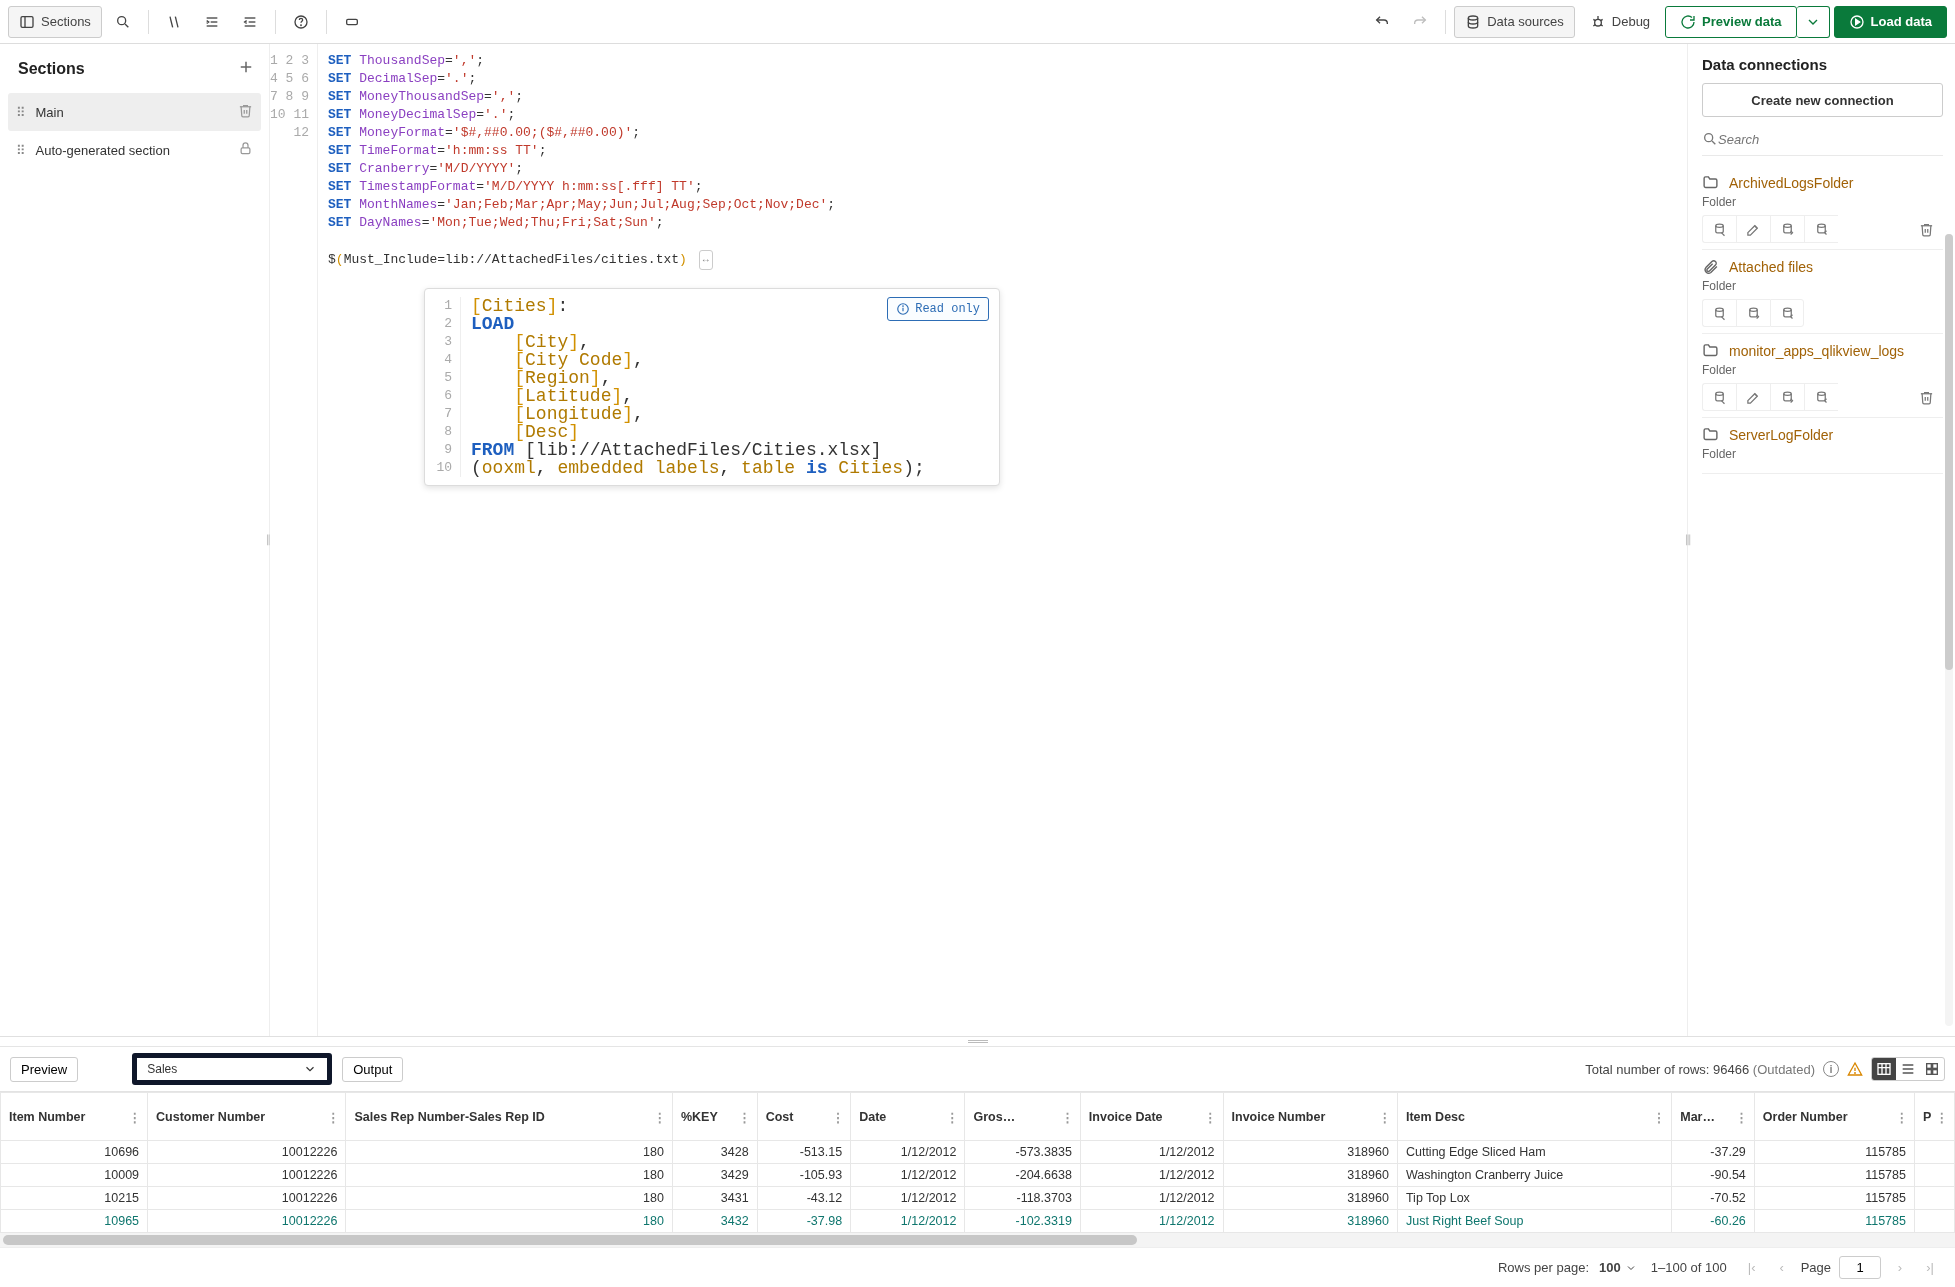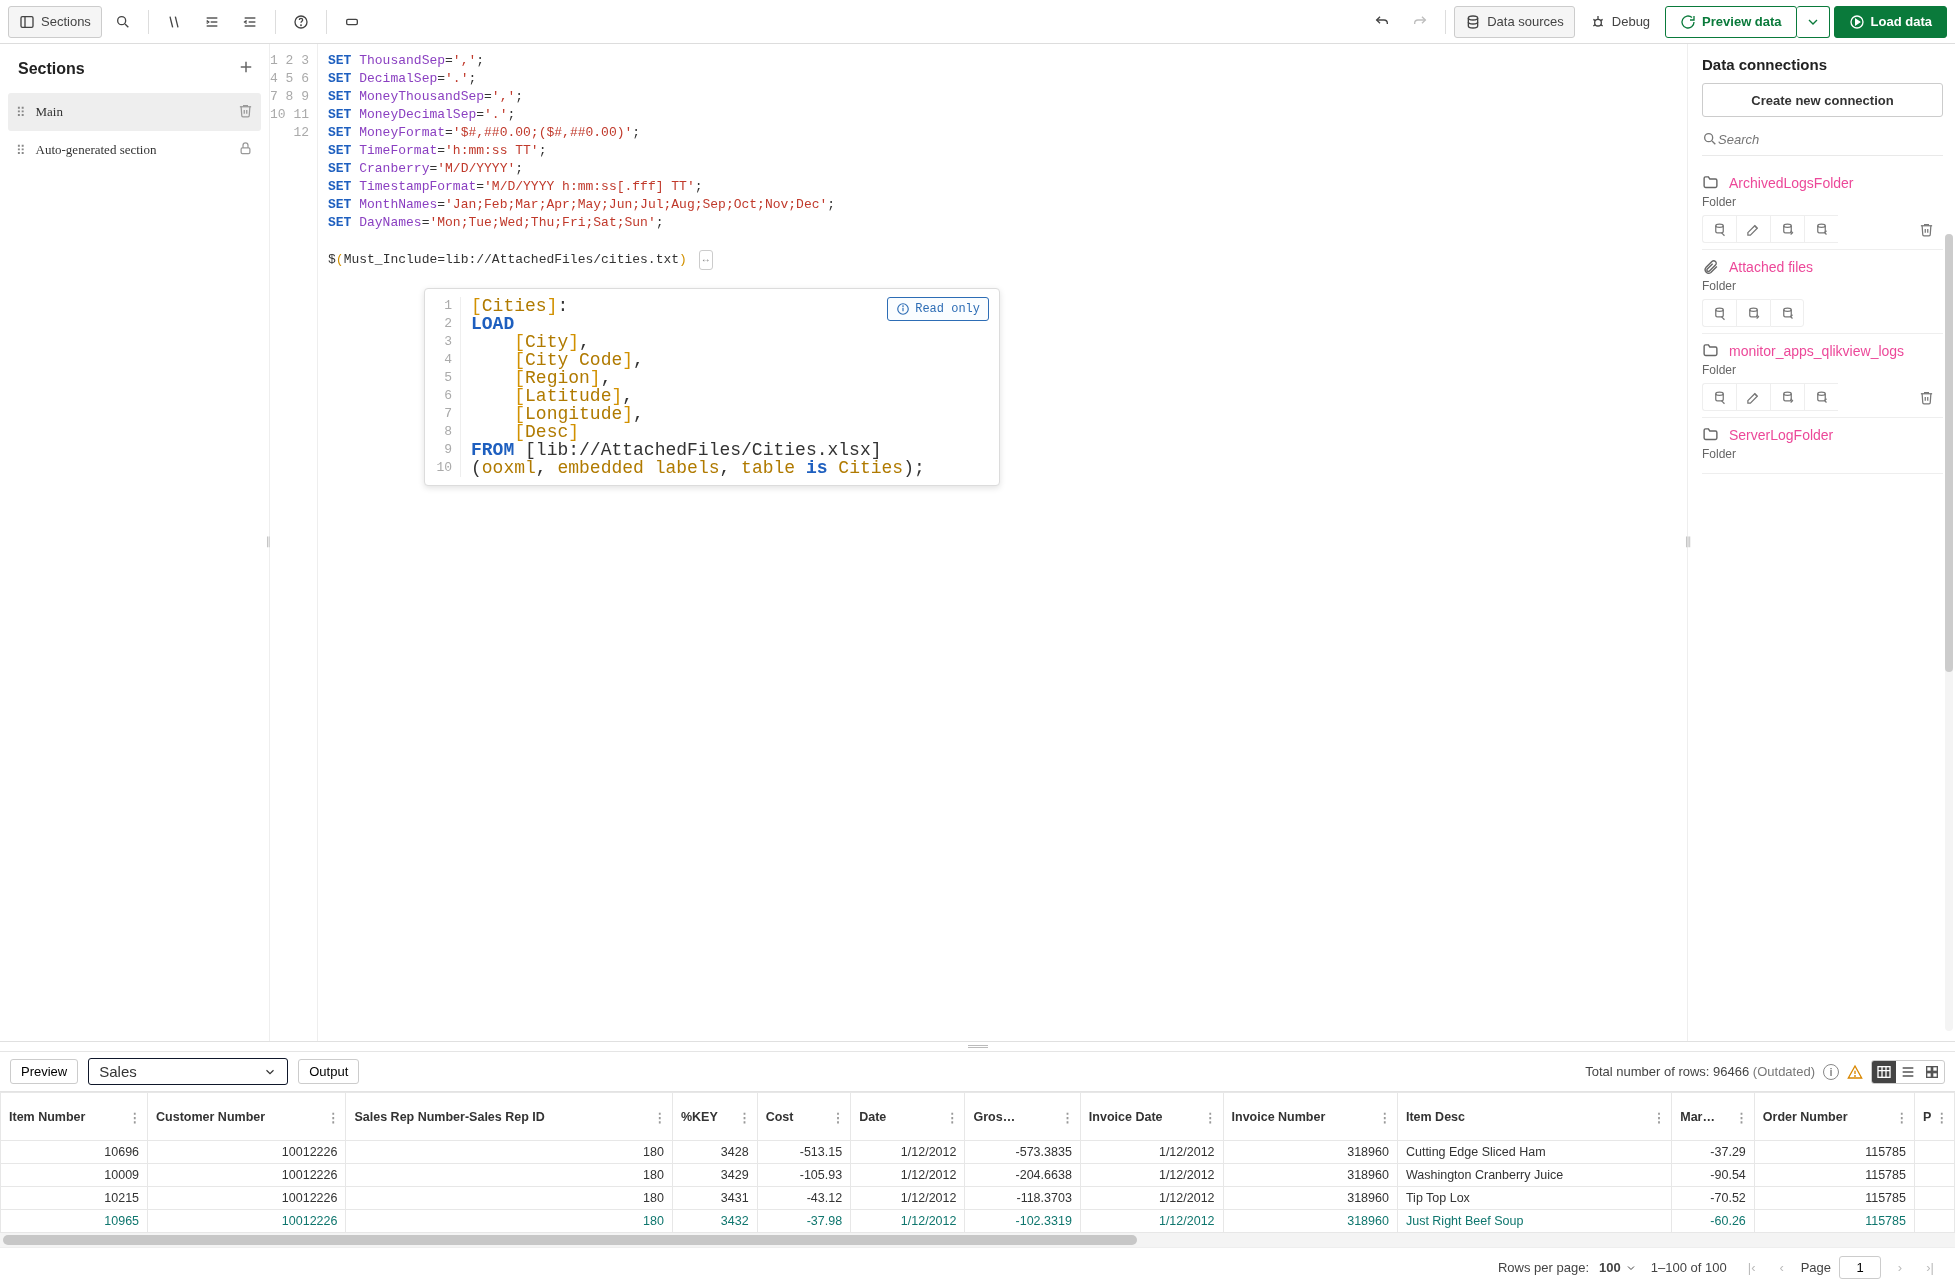--- a/index.html
+++ b/index.html
@@ -21,21 +21,21 @@
 
 .main { display: flex; flex: 1; min-height: 0; }
 .sidebar { width: 270px; border-right: 1px solid #eee; display: flex; flex-direction: column; background: #fff; position: relative; }
 .sidebar-header { display: flex; align-items: center; justify-content: space-between; padding: 14px 14px 10px 18px; }
 .sidebar-header h2 { font-size: 16px; font-weight: 600; color: #222; }
 .sidebar-add svg { width: 18px; height: 18px; color: #666; }
 .section-list { list-style: none; padding: 4px 8px; }
 .section-item { display: flex; align-items: center; height: 38px; padding: 0 8px; border-radius: 3px; gap: 10px; cursor: pointer; position: relative; }
 .section-item.active { background: #eee; }
 .section-item .drag { color: #888; }
-.section-item .label { flex: 1; font-size: 13px; color: #333; font-family: Liberation Serif, serif; }
+.section-item .label { flex: 1; font-size: 13px; color: #333; }
 .section-item .trash, .section-item .lock { color: #999; }
 .sidebar-resize { position: absolute; right: -3px; top: 50%; transform: translateY(-50%); width: 6px; height: 30px; display:flex; align-items:center; justify-content:center; color:#bbb; cursor: col-resize; font-size:14px;}
 
 
 .editor-wrap { flex: 1; display: flex; position: relative; min-width: 0; }
 .gutter { width: 48px; background: #fff; border-right: 1px solid #eee; padding: 8px 8px 8px 0; text-align: right; font-family: "Consolas","Courier New",monospace; font-size: 13px; color: #aaa; line-height: 18px; user-select: none; }
 .code { flex: 1; padding: 8px 10px; font-family: "Consolas","Courier New",monospace; font-size: 13px; line-height: 18px; white-space: pre; color: #333; overflow: auto; }
 .kw { color: #1e5fbf; font-weight: 600; }
 .var { color: #8a3fc1; }
 .str { color: #c0392b; }
@@ -56,40 +56,40 @@
 .right-panel { width: 268px; border-left: 1px solid #eee; display: flex; flex-direction: column; padding: 12px 12px 6px 14px; gap: 10px; position: relative; }
 .right-panel h3 { font-size: 15px; font-weight: 600; color: #222; }
 .create-conn { height: 34px; border: 1px solid #ccc; border-radius: 3px; background: #fff; font-size: 13px; font-weight: 600; color: #333; cursor: pointer; }
 .search-row { display: flex; align-items: center; border-bottom: 1px solid #e9e9e9; padding: 4px 0 8px 0; }
 .search-row svg { width: 16px; height: 16px; color: #777; }
 .search-row input { border: none; outline: none; flex: 1; font-size: 13px; font-style: italic; color: #888; background: transparent; }
 .conn-list { flex: 1; overflow: auto; }
 .conn-item { padding: 8px 0 6px 0; border-bottom: 1px solid #eee; }
 .conn-title-row { display: flex; align-items: center; gap: 10px; color: #333; }
 .conn-title-row svg { width: 17px; height: 17px; color: #666; }
-.conn-name { font-size: 14px; color: #ec4899; word-break: break-word; }
+.conn-name { font-size: 14px; color: #a16207; word-break: break-word; }
 .conn-sub { font-size: 12px; color: #666; margin: 4px 0 6px 0; }
 .conn-actions { display: flex; align-items: center; gap: 0; }
 .conn-actions .act { width: 34px; height: 28px; display: flex; align-items: center; justify-content: center; border: 1px solid #eee; border-right: none; color: #777; cursor: pointer; }
 .conn-actions .act:first-child { border-radius: 3px 0 0 3px; }
 .conn-actions .act:last-child { border-right: 1px solid #eee; border-radius: 0 3px 3px 0; }
 .conn-actions .act.trash { margin-left: auto; border: none; }
 .right-scroll { position: absolute; right: 2px; top: 190px; bottom: 10px; width: 8px; background: #f4f4f4; border-radius: 4px; }
 .right-scroll .thumb { position: absolute; left: 0; right: 0; top: 0; height: 55%; background: #ccc; border-radius: 4px; }
 .right-resize { position: absolute; left: -3px; top: 50%; transform: translateY(-50%); width:6px; height:30px; color:#bbb; display:flex; align-items:center; justify-content:center; font-size:14px;}
 
 
 .h-splitter { height: 10px; display:flex; align-items:center; justify-content:center; border-top: 1px solid #e0e0e0; background:#fff; cursor: row-resize; }
 .h-splitter .grip { width: 20px; height: 3px; border-top: 1px solid #bbb; border-bottom: 1px solid #bbb; }
 
 
 .preview-panel { display: flex; flex-direction: column; border-top: 1px solid #e5e5e5; }
 .preview-toolbar { display: flex; align-items: center; gap: 10px; padding: 6px 10px; }
 .preview-toolbar .pbtn { border: 1px solid #ccc; background: #fff; border-radius: 3px; padding: 4px 10px; font-size: 13px; cursor: pointer; }
-.preview-toolbar .select { border: 1px solid #0f172a; border-radius: 3px; padding: 4px 10px; font-size: 15px; min-width: 200px; display: flex; align-items: center; justify-content: space-between; cursor: pointer; background:#fff; }
+.preview-toolbar .select { border: 5px solid #0f172a; border-radius: 3px; padding: 4px 10px; font-size: 12px; min-width: 200px; display: flex; align-items: center; justify-content: space-between; cursor: pointer; background:#fff;margin-left:44px; }
 .preview-toolbar .spacer { flex: 1; }
 .preview-meta { display: flex; align-items: center; gap: 8px; color: #444; font-size: 13px; }
 .preview-meta .outdated { color: #777; }
 .preview-meta svg { width: 16px; height: 16px; }
 .view-switch { display: flex; border: 1px solid #ccc; border-radius: 3px; overflow: hidden; }
 .view-switch .v { width: 24px; height: 22px; display: flex; align-items: center; justify-content: center; cursor: pointer; color:#555; }
 .view-switch .v.active { background: #444; color:#fff; }
 
 .table-wrap { overflow: auto; border-top: 1px solid #e3e3e3; }
 table.data { border-collapse: collapse; width: 100%; font-size: 12.5px; }

